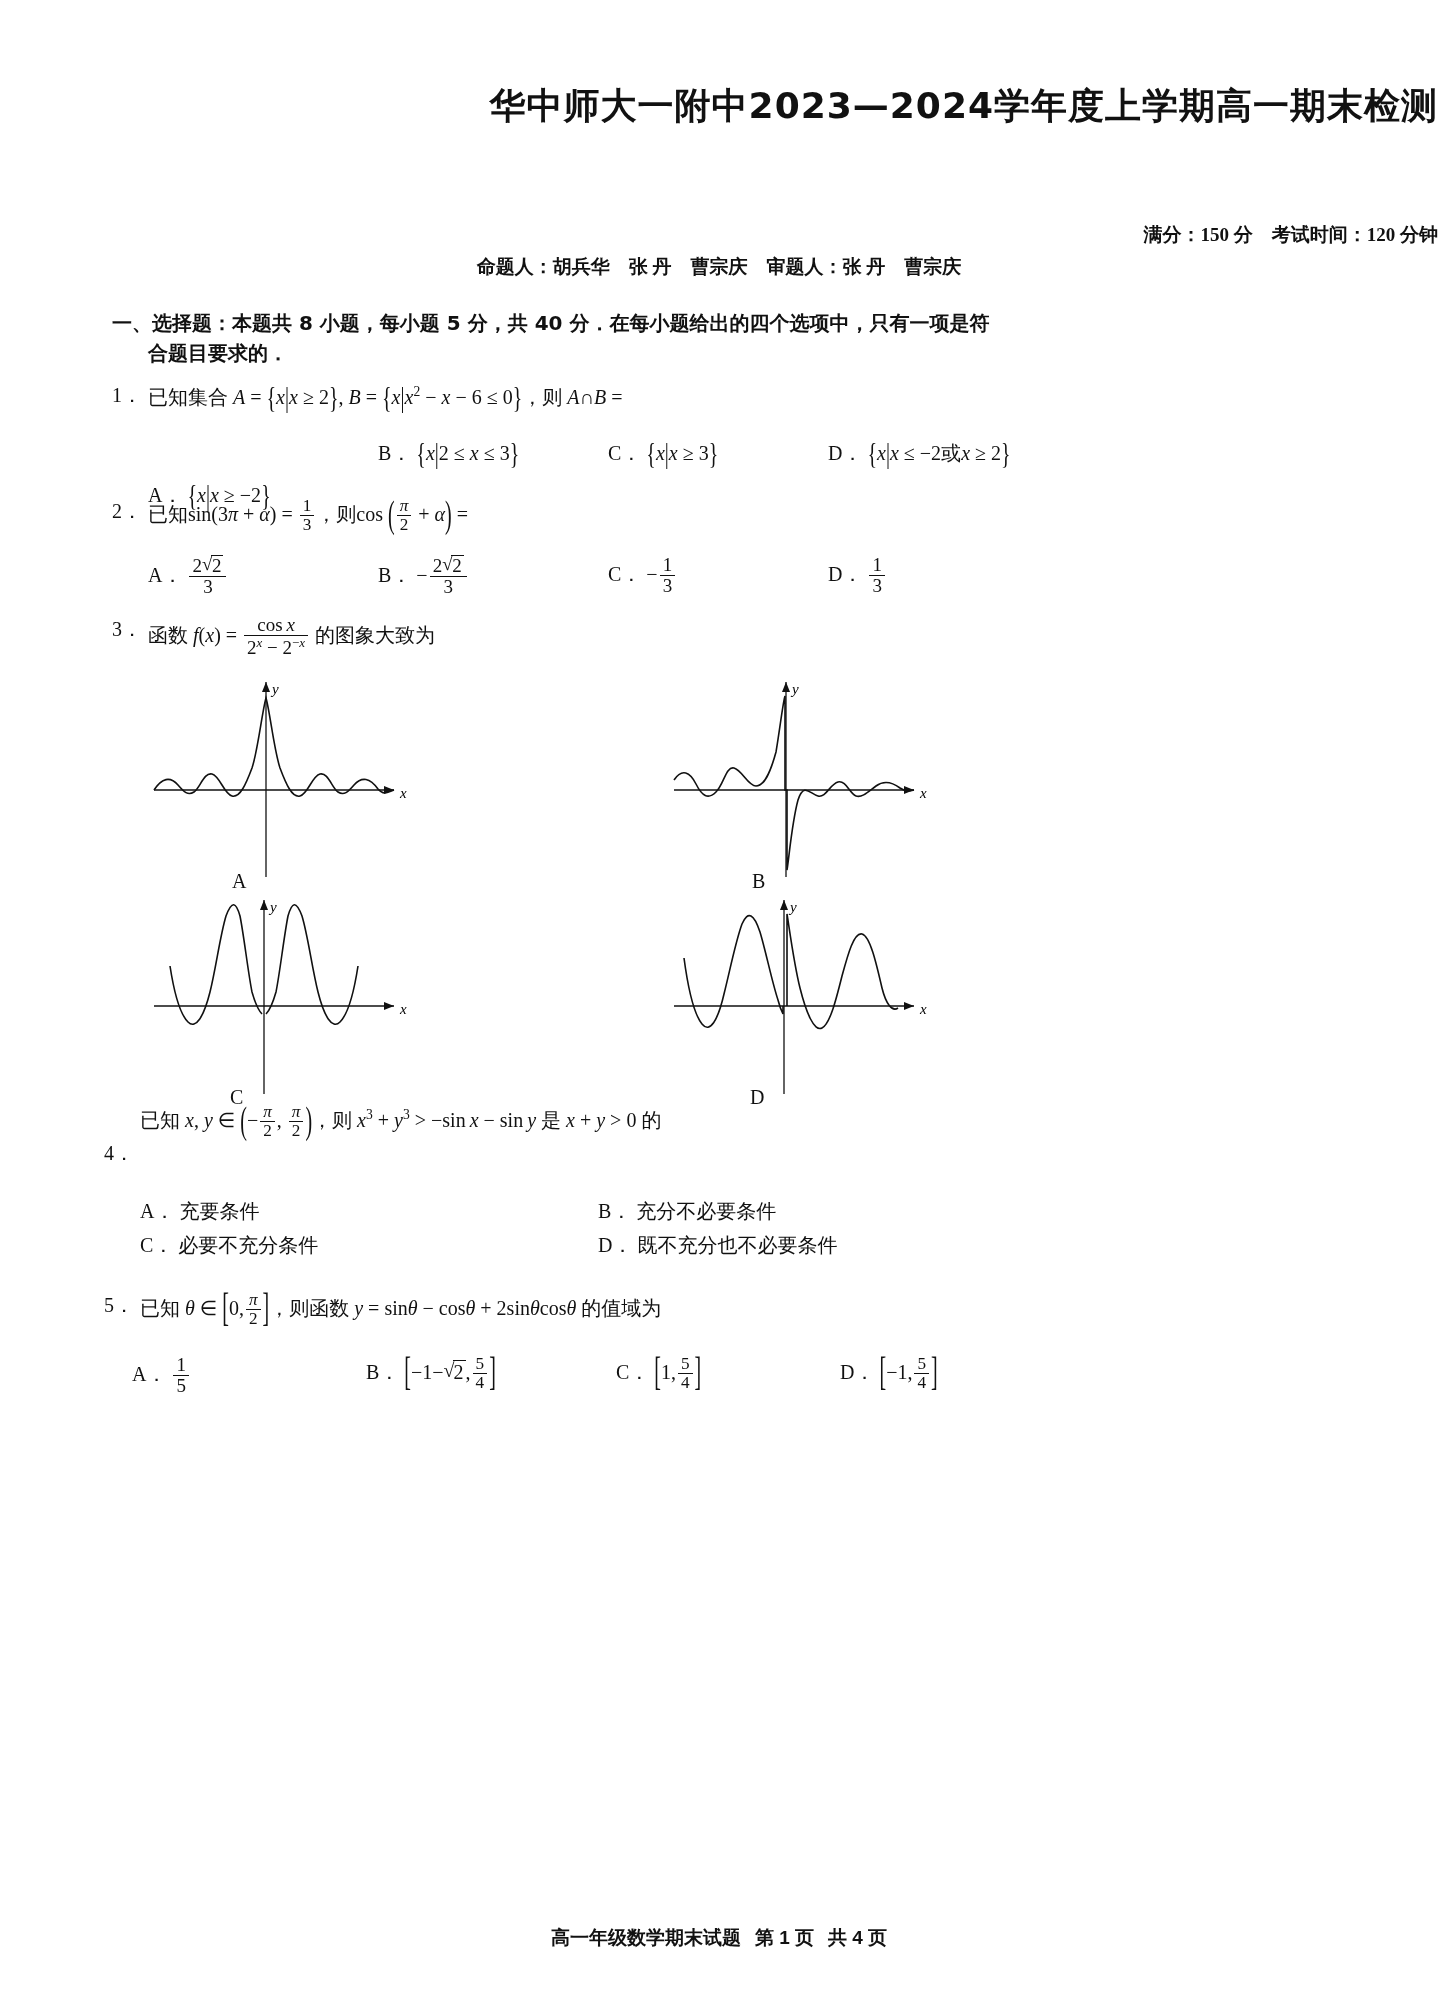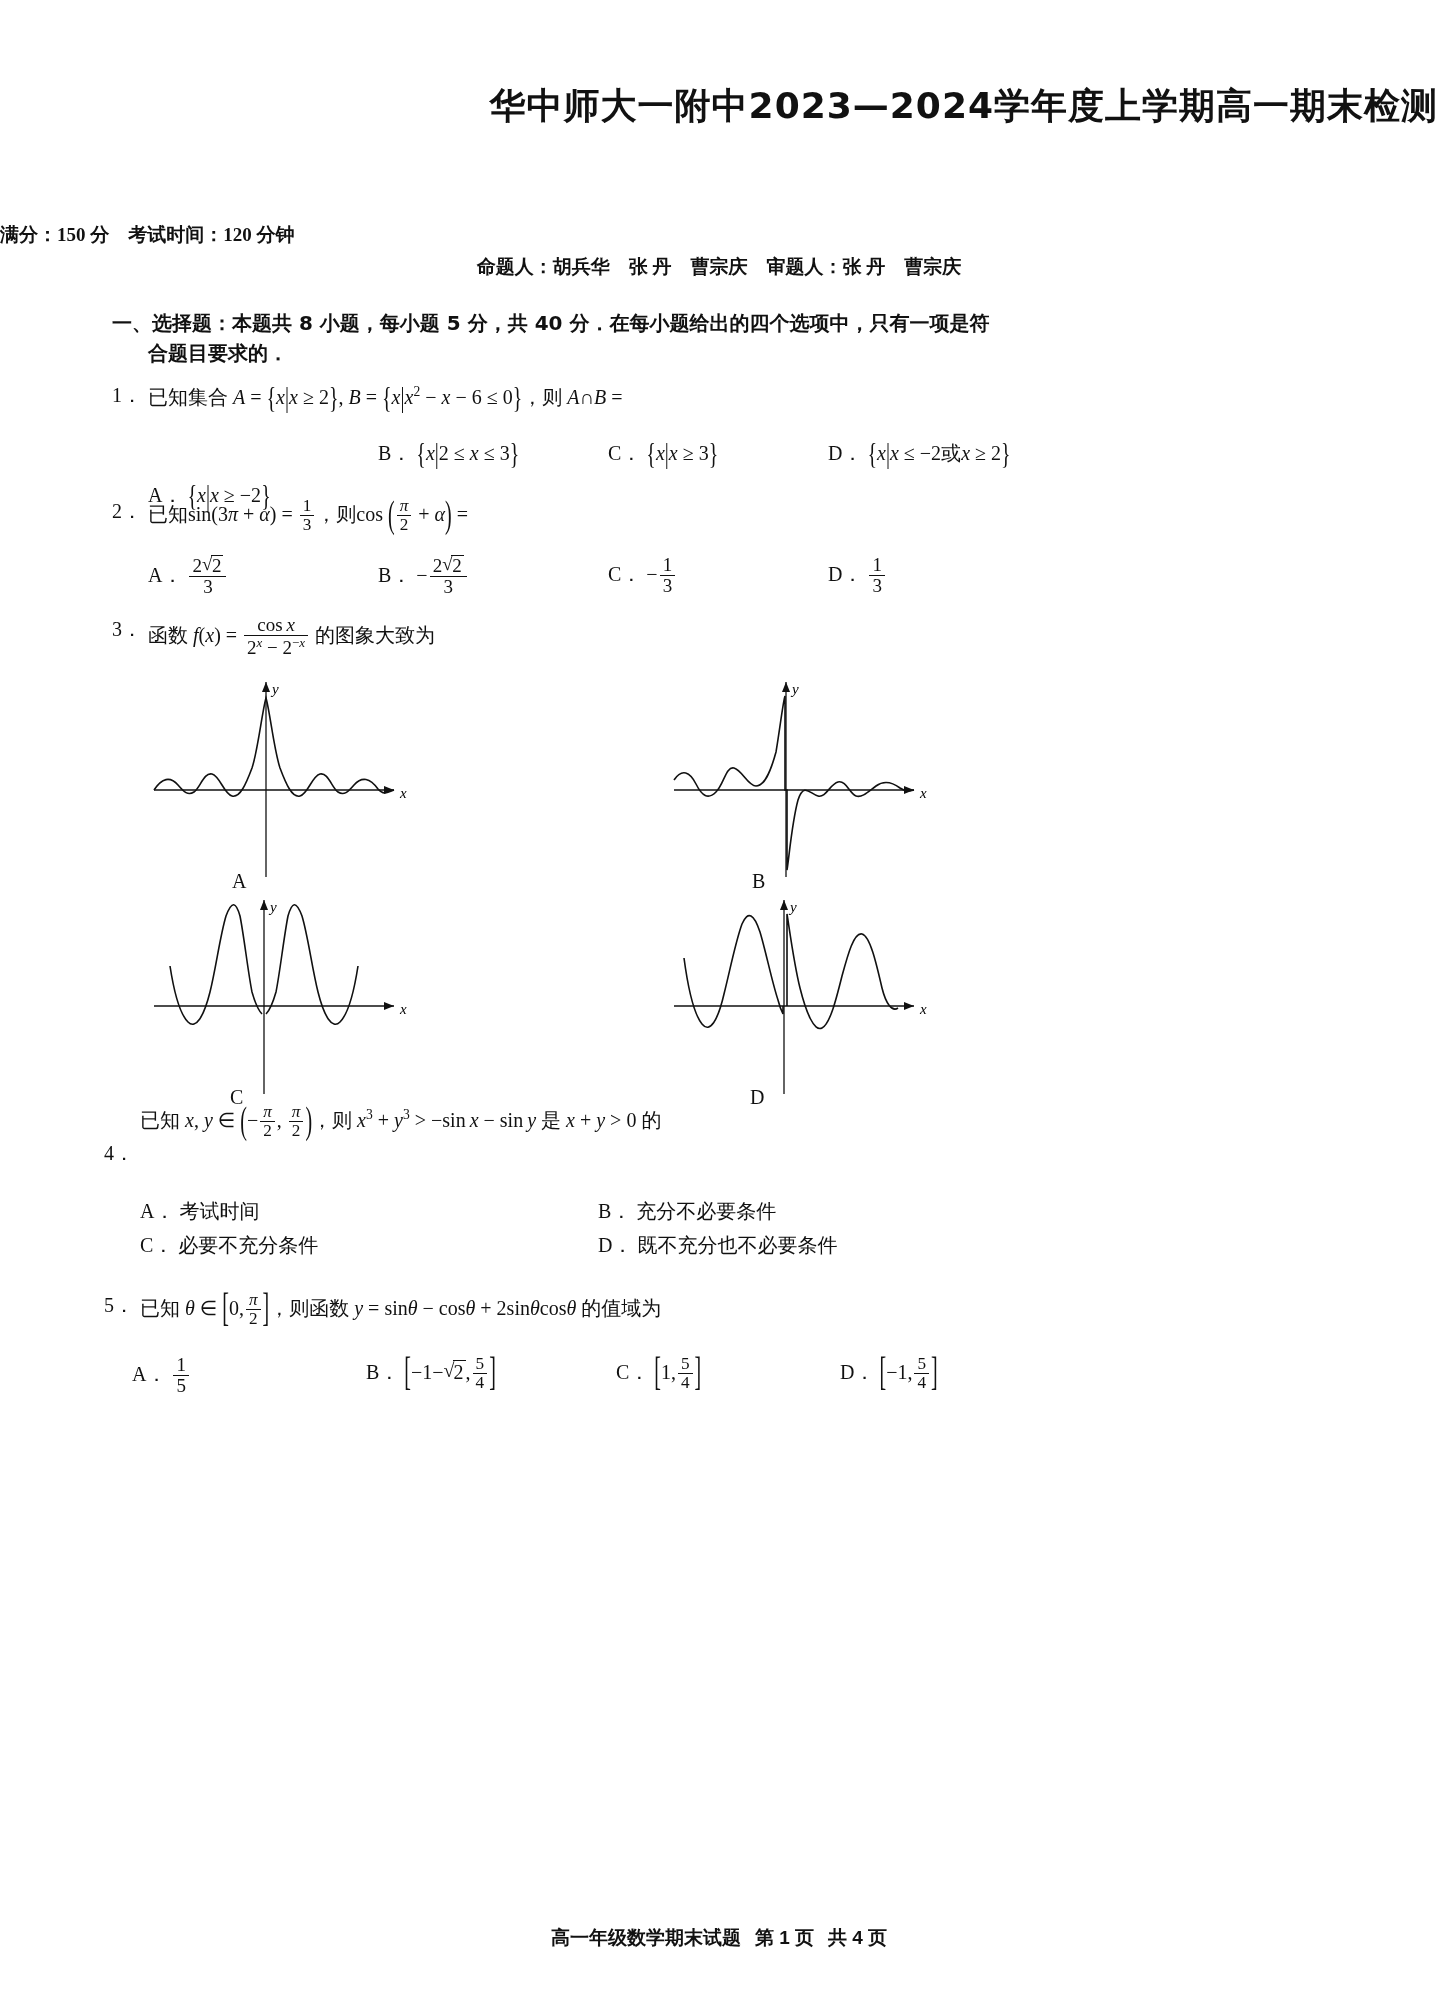--- a/index.html
+++ b/index.html
@@ -24,21 +24,21 @@
   }
   .title2 {
     position:absolute; left:0; top:146px; width:1438px;
     text-align:center;
     font-family:"DejaVu Sans", sans-serif;
     font-weight:bold;
     font-size:34px;
   }
   .subline1 {
     position:absolute; left:0; top:222px; width:1438px;
-    text-align:left; font-size:19px; font-weight:bold;
+    text-align:right; font-size:19px; font-weight:bold;
     font-family:"Liberation Serif", serif;
   }
   .subline2 {
     position:absolute; left:0; top:254px; width:1438px;
     text-align:center; font-size:19px; font-weight:bold;
     font-family:"Liberation Serif", serif;
   }
 
   
   .sect {
@@ -233,21 +233,21 @@
   <div class="q" style="left:140px; top:1104px; width:1180px;">
     <span class="mathtxt">已知 <span class="it">x</span>, <span class="it">y</span> ∈
       <span class="bp">(</span>−<span class="frac"><span class="num"><span class="it">π</span></span><span class="den">2</span></span>,
       <span class="frac"><span class="num"><span class="it">π</span></span><span class="den">2</span></span><span class="bp">)</span>，则
       <span class="it">x</span><sup class="sm">3</sup> + <span class="it">y</span><sup class="sm">3</sup> &gt; −sin <span class="it">x</span> − sin <span class="it">y</span> 是
       <span class="it">x</span> + <span class="it">y</span> &gt; 0 的</span>
   </div>
 
   <div class="opt" style="left:140px; top:1198px;">
     <span>A．</span>
-    <span>考试时间</span>
+    <span>充要条件</span>
   </div>
   <div class="opt" style="left:598px; top:1198px;">
     <span>B．</span>
     <span>充分不必要条件</span>
   </div>
   <div class="opt" style="left:140px; top:1232px;">
     <span>C．</span>
     <span>必要不充分条件</span>
   </div>
   <div class="opt" style="left:598px; top:1232px;">

